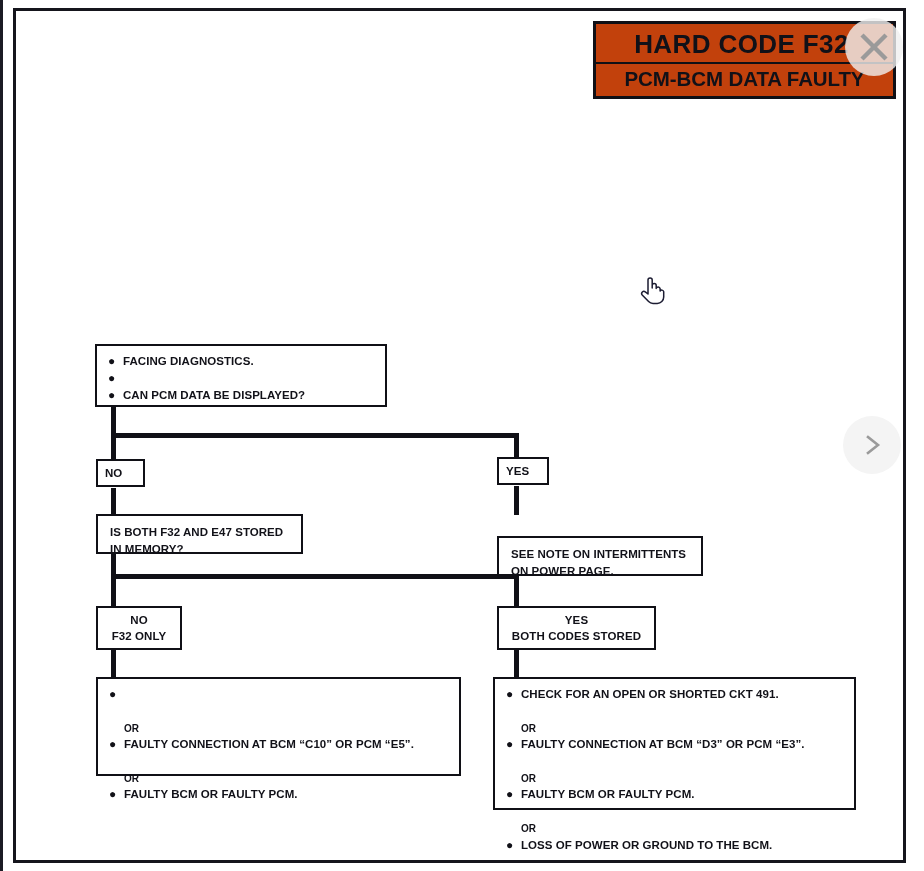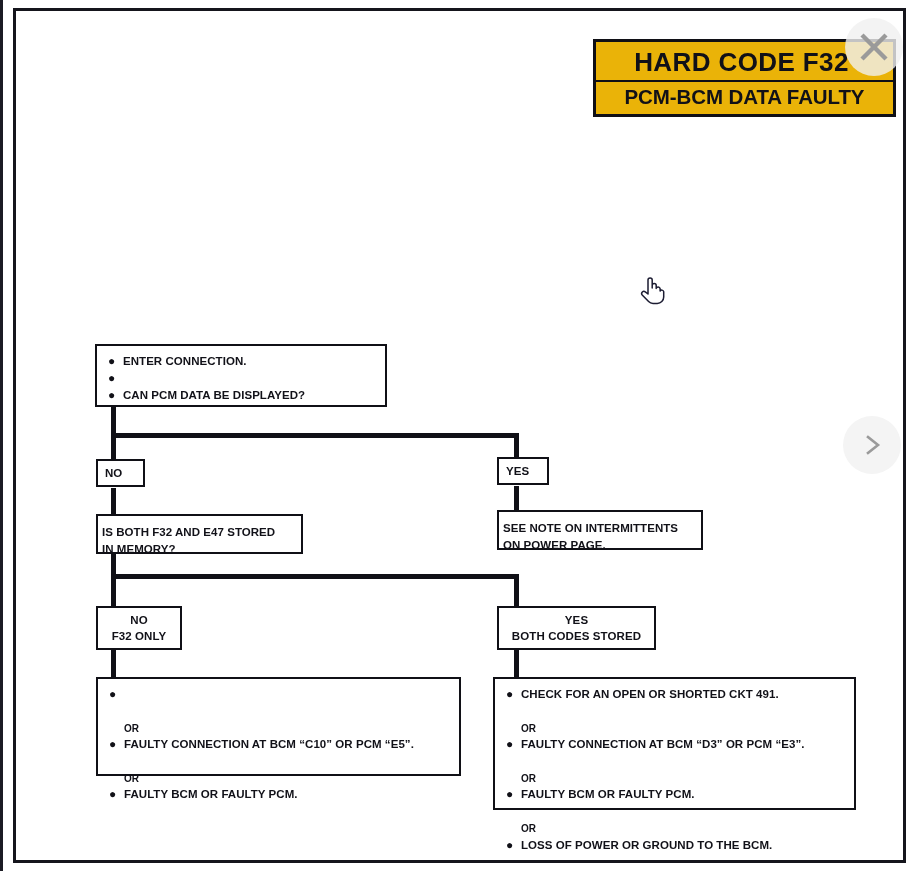--- a/index.html
+++ b/index.html
@@ -36,25 +36,25 @@
     left: 13px; top: 8px;
     width: 893px; height: 855px;
     background: #ffffff;
     border: 3px solid #15151c;
     box-sizing: border-box;
   }
 
   
   .title-block {
     position: absolute;
-    left: 577px; top: 28px;
+    left: 577px; top: 10px;
     width: 303px; height: 78px;
     border: 3px solid #101016;
     box-sizing: border-box;
-    background: #eab308;
+    background: #c2410c;
     display: flex;
     flex-direction: column;
     justify-content: center;
   }
   .title-block .line1 {
     font-size: 26px;
     font-weight: bold;
     letter-spacing: 0.4px;
     text-align: center;
     color: #111118;
@@ -123,21 +123,21 @@
     font-weight: bold;
     color: #111118;
     line-height: 1.42;
     padding-left: 18px;
     letter-spacing: 0.05px;
     margin-top: 19px;
   }
 
   
   .plain-box {
-    padding: 8px 0 0 4px;
+    padding: 8px 0 0 12px;
   }
   .plain-line {
     font-size: 11.5px;
     font-weight: bold;
     color: #111118;
     line-height: 1.5;
     letter-spacing: 0.05px;
     white-space: nowrap;
   }
 
@@ -233,21 +233,21 @@
     <div class="conn" style="left:95px; top:563px; width:408px; height:5px;"></div>
     <div class="conn" style="left:95px; top:563px; width:5px; height:33px;"></div>
     <div class="conn" style="left:498px; top:563px; width:5px; height:33px;"></div>
 
     <div class="conn" style="left:95px; top:638px; width:5px; height:29px;"></div>
     <div class="conn" style="left:498px; top:638px; width:5px; height:29px;"></div>
 
     <div class="fbox bullet-list" style="left:79px; top:333px; width:292px; height:63px;">
       <div class="bullet-row">
         <span class="bullet-dot">●</span>
-        <span class="bullet-text">ENTER CONNECTION.</span>
+        <span class="bullet-text">FACING DIAGNOSTICS.</span>
       </div>
       <div class="bullet-row">
         <span class="bullet-dot">●</span>
       </div>
       <div class="bullet-row">
         <span class="bullet-dot">●</span>
         <span class="bullet-text">CAN PCM DATA BE DISPLAYED?</span>
       </div>
     </div>
 
@@ -257,21 +257,21 @@
 
     <div class="fbox left-label-box" style="left:481px; top:446px; width:52px; height:28px;">
       <span class="txt">YES</span>
     </div>
 
     <div class="fbox plain-box" style="left:80px; top:503px; width:207px; height:40px;">
       <div class="plain-line">IS BOTH F32 AND E47 STORED</div>
       <div class="plain-line">IN MEMORY?</div>
     </div>
 
-    <div class="fbox plain-box" style="left:481px; top:499px; width:206px; height:40px;">
+    <div class="fbox plain-box" style="left:481px; top:525px; width:206px; height:40px;">
       <div class="plain-line">SEE NOTE ON INTERMITTENTS</div>
       <div class="plain-line">ON POWER PAGE.</div>
     </div>
 
     <div class="fbox center-box" style="left:80px; top:595px; width:86px; height:44px;">
       <div class="cline">NO</div>
       <div class="cline">F32 ONLY</div>
     </div>
 
     <div class="fbox center-box" style="left:481px; top:595px; width:159px; height:44px;">

